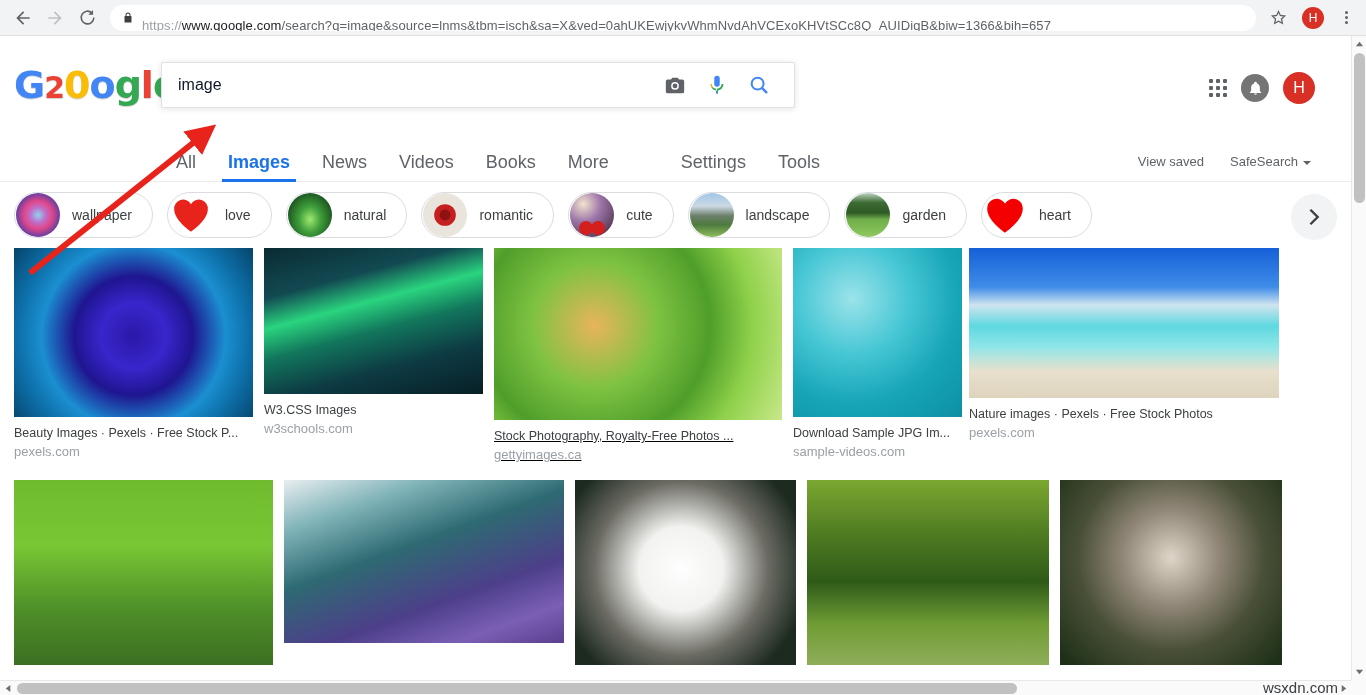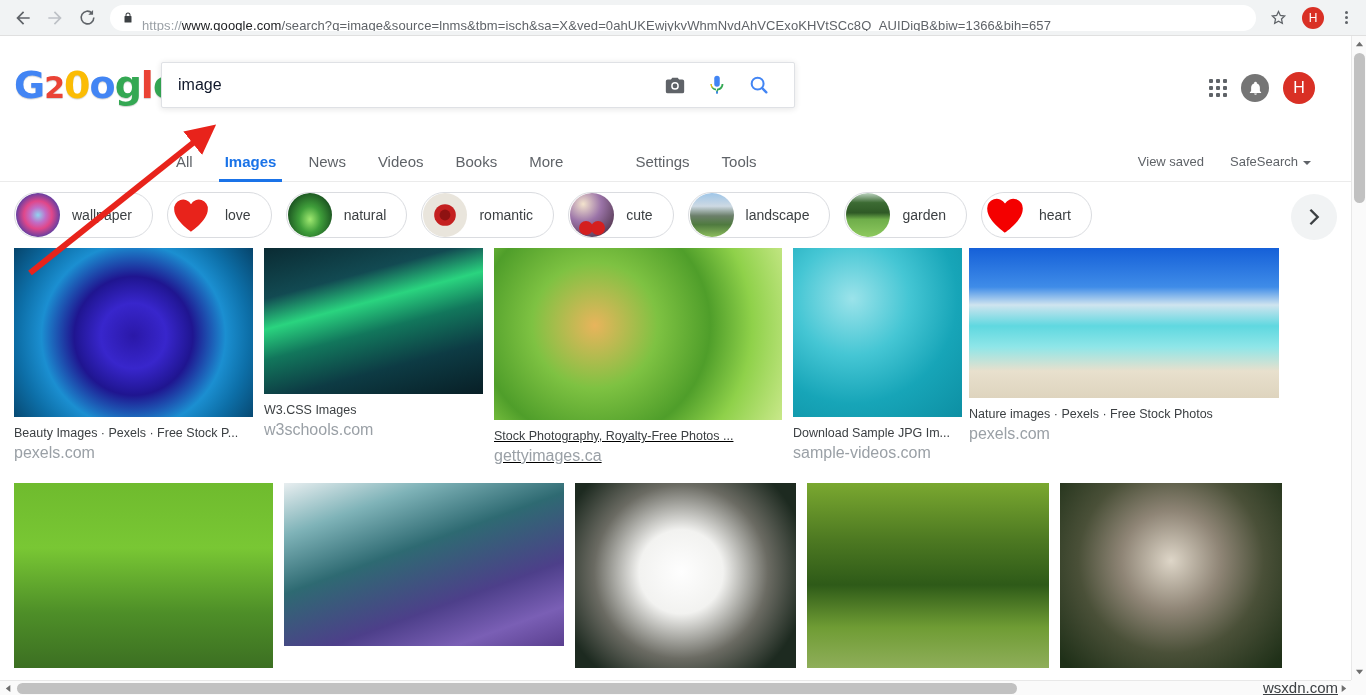--- a/index.html
+++ b/index.html
@@ -88,21 +88,21 @@
     color: #fff; display: flex; align-items: center; justify-content: center;
     font-size: 16px; font-weight: 500;
   }
 
   
   .navrow {
     display: flex; align-items: center; height: 40px;
     border-bottom: 1px solid #ebebeb; padding-left: 160px; position: relative;
   }
   .tab {
-    font-size: 15px; color: #5f6368; padding: 0 16px; height: 40px;
+    font-size: 18px; color: #5f6368; padding: 0 16px; height: 40px;
     line-height: 40px; position: relative; white-space: nowrap;
   }
   .tab.active { color: #1a73e8; font-weight: bold; }
   .tab.active::after {
     content: ''; position: absolute; left: 10px; right: 10px; bottom: 0;
     height: 3px; background: #1a73e8;
   }
   .navrow .tools-group { margin-left: 40px; display: flex; }
   .navrow .tools-group .tab { color: #5f6368; }
   .navrow .right-group {
@@ -135,21 +135,21 @@
 
   
   .results { padding: 0 14px; }
   .res-row { display: flex; align-items: flex-start; gap: 11px; }
   .res-item { display: flex; flex-direction: column; }
   .res-thumb { background-size: cover; background-position: center; display:block; }
   .res-title {
     font-size: 12.5px; color: #3c4043; margin-top: 9px; white-space: nowrap;
     overflow: hidden; text-overflow: ellipsis;
   }
-  .res-src { font-size: 16px; color: #9aa0a6; margin-top: 4px; white-space: nowrap; }
+  .res-src { font-size: 13px; color: #9aa0a6; margin-top: 4px; white-space: nowrap; }
 
   
   .vscroll {
     position: absolute; right: 0; top: 36px; width: 15px; height: 659px;
     background: #fafafa; border-left: 1px solid #e8e8e8;
   }
   .vscroll .arrow-up, .vscroll .arrow-dn {
     position: absolute; left: 0; width: 15px; height: 16px;
     display: flex; align-items: center; justify-content: center;
   }
@@ -168,21 +168,21 @@
   }
   .hscroll .arrow-l { left: 0; } .hscroll .arrow-r { right: 0; }
   .hscroll .thumb {
     position: absolute; left: 17px; top: 2px; width: 1000px; height: 11px;
     background: #c1c1c1; border-radius: 6px;
   }
   .corner-box { position:absolute; right:0; bottom:0; width:15px; height:15px; background:#fafafa; }
 
   .watermark {
     position: absolute; right: 28px; bottom: -1px; font-size: 15px;
-    color: #3c4043; font-family: "Liberation Sans", sans-serif; z-index: 30; text-decoration: underline;
+    color: #3c4043; font-family: "Liberation Sans", sans-serif; z-index: 30;
   }
   .arrow-annot { position: absolute; left: 0; top: 0; pointer-events: none; z-index: 40; }
 </style>
 </head>
 <body>
 
 <div class="browser-toolbar">
   <div class="nav-btn">
     <svg width="20" height="20" viewBox="0 0 24 24">
       <path fill="currentColor" d="M20 11H7.8l5.6-5.6L12 4l-8 8 8 8 1.4-1.4L7.8 13H20z"></path>

